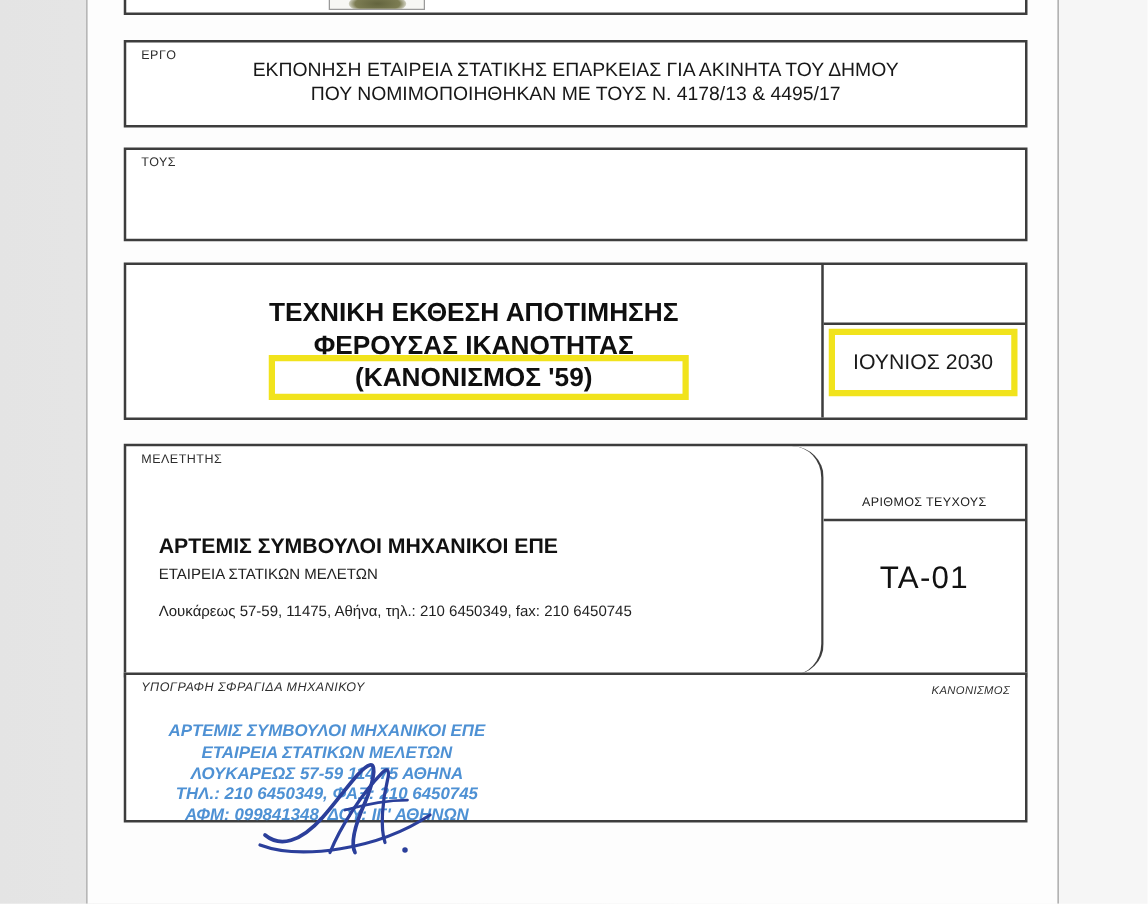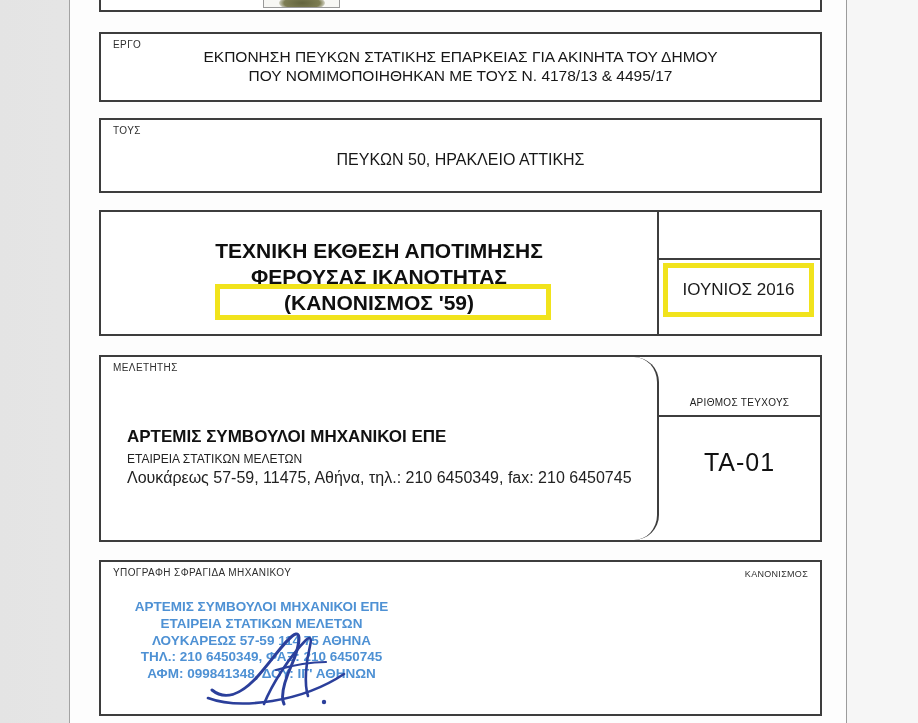--- a/index.html
+++ b/index.html
@@ -57,34 +57,34 @@
     border:5px solid #f1e31c;background:#ffffff;
     display:flex;align-items:center;justify-content:center;
     font-size:17px;color:#1a1a1a;
   }
   
   .box-mel{top:355px;height:187px;}
   .mel-left{position:absolute;left:0;top:0;width:556px;height:100%;border-right:2px solid #3d3d3d;border-radius:25px;}
   .company-block{position:absolute;left:26px;top:70px;}
   .company-name{font-size:17px;font-weight:bold;color:#111;}
   .company-sub{font-size:12px;margin-top:5px;color:#222;}
-  .company-addr{font-size:16px;margin-top:3px;color:#222;}
+  .company-addr{font-size:12px;margin-top:16px;color:#222;}
   .mel-right{position:absolute;left:558px;top:0;right:0;height:100%;}
   .mr-header{
     height:26px;border-bottom:2px solid #3d3d3d;
     display:flex;align-items:center;justify-content:center;
     font-size:10px;letter-spacing:.3px;color:#222;margin-top:32px;
   }
   .volume-value{
     position:absolute;top:28px;left:0;right:0;bottom:0;
     display:flex;align-items:center;justify-content:center;
     font-size:25px;letter-spacing:1px;color:#111;
   }
   
-  .box-sign{top:560px;height:156px;}
+  .box-sign{top:538px;height:120px;font-style:italic;}
   .approvals-label{position:absolute;top:7px;right:12px;font-size:9px;letter-spacing:.3px;color:#2e2e2e;}
   .stamp{
     position:absolute;left:18px;top:37px;width:285px;
     text-align:center;font-size:13.5px;font-weight:bold;line-height:16.8px;
     color:#4e91d4;
   }
   .sig-svg{position:absolute;left:105px;top:64px;z-index:3;}
 </style>
 </head>
 <body>
@@ -93,43 +93,42 @@
 
   <div class="box box-top">
     <div class="logo-box">
       <div class="logo-blob"></div>
     </div>
   </div>
 
   <div class="box box-ergo">
     <div class="corner-label">ΕΡΓΟ</div>
     <div class="ergo-text">
-      <div>ΕΚΠΟΝΗΣΗ ΠΕΥΚΩΝ ΣΤΑΤΙΚΗΣ ΕΠΑΡΚΕΙΑΣ ΓΙΑ ΑΚΙΝΗΤΑ ΤΟΥ ΔΗΜΟΥ</div>
+      <div>ΕΚΠΟΝΗΣΗ ΕΤΑΙΡΕΙΑ ΣΤΑΤΙΚΗΣ ΕΠΑΡΚΕΙΑΣ ΓΙΑ ΑΚΙΝΗΤΑ ΤΟΥ ΔΗΜΟΥ</div>
       <div>ΠΟΥ ΝΟΜΙΜΟΠΟΙΗΘΗΚΑΝ ΜΕ ΤΟΥΣ Ν. 4178/13 &amp; 4495/17</div>
     </div>
   </div>
 
   <div class="box box-thesi">
     <div class="corner-label">ΤΟΥΣ</div>
-    <div class="thesi-text">ΠΕΥΚΩΝ 50, ΗΡΑΚΛΕΙΟ ΑΤΤΙΚΗΣ</div>
   </div>
 
   <div class="box box-title">
     <div class="title-left">
       <div class="hl-title"></div>
       <div class="title-lines">
         <div>ΤΕΧΝΙΚΗ ΕΚΘΕΣΗ ΑΠΟΤΙΜΗΣΗΣ</div>
         <div>ΦΕΡΟΥΣΑΣ ΙΚΑΝΟΤΗΤΑΣ</div>
         <div>(ΚΑΝΟΝΙΣΜΟΣ '59)</div>
       </div>
     </div>
     <div class="title-right">
       <div class="tr-divider"></div>
       <div class="hl-date">
-        <span>ΙΟΥΝΙΟΣ 2016</span>
+        <span>ΙΟΥΝΙΟΣ 2030</span>
       </div>
     </div>
   </div>
 
   <div class="box box-mel">
     <div class="mel-left">
       <div class="corner-label">ΜΕΛΕΤΗΤΗΣ</div>
       <div class="company-block">
         <div class="company-name">ΑΡΤΕΜΙΣ ΣΥΜΒΟΥΛΟΙ ΜΗΧΑΝΙΚΟΙ ΕΠΕ</div>
         <div class="company-sub">ΕΤΑΙΡΕΙΑ ΣΤΑΤΙΚΩΝ ΜΕΛΕΤΩΝ</div>

